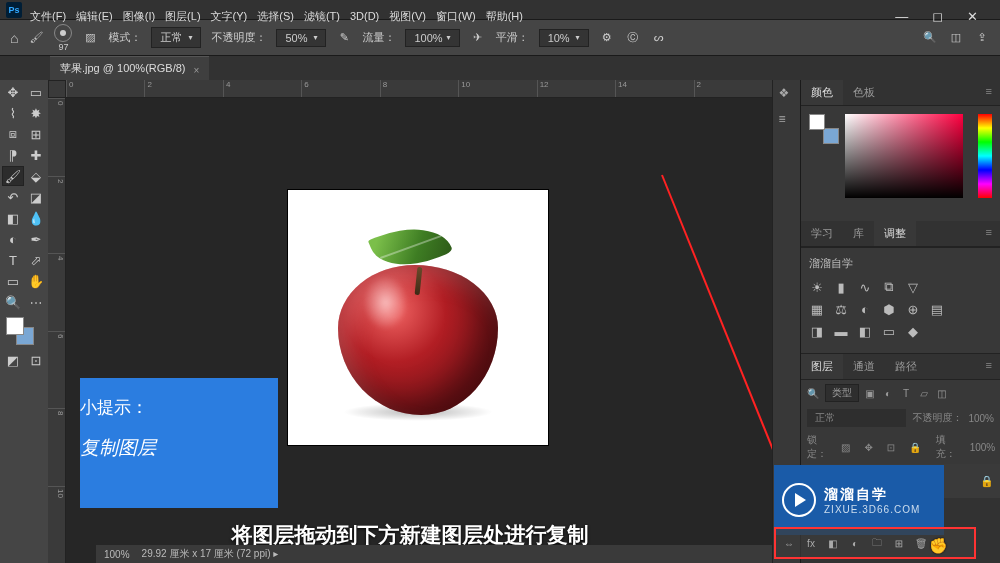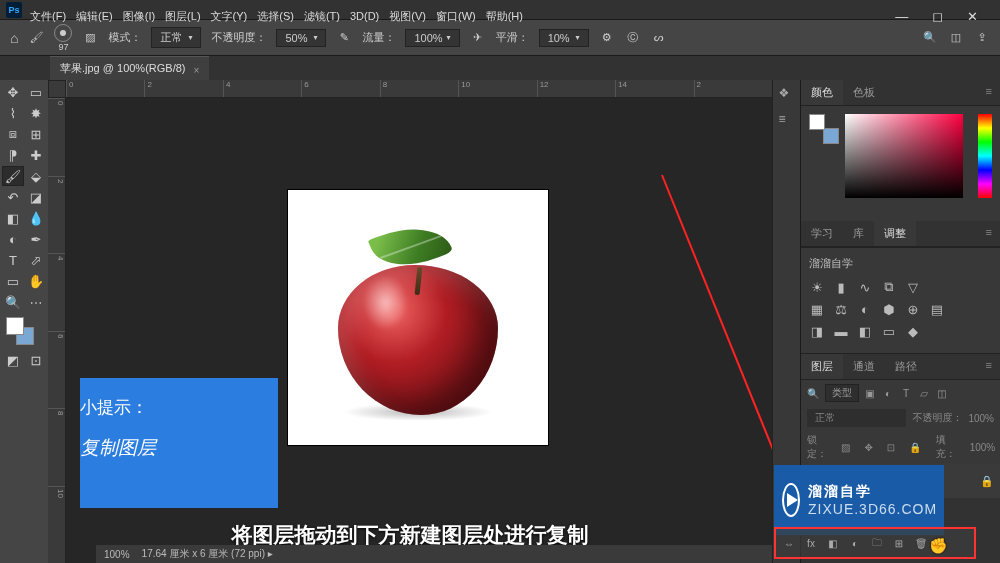--- a/index.html
+++ b/index.html
@@ -100,21 +100,21 @@
 .layer .thumb { width:30px; height:26px; background:#fff; border:1px solid #666; display:flex; align-items:center; justify-content:center; }
 .layer .thumb .mini { width:16px; height:14px; background:radial-gradient(circle at 40% 35%, #d04040, #8a1818 70%); border-radius:45% 50% 48% 50%; position:relative; }
 .layer .lname { flex:1; color:#ddd; }
 .layer .lock { color:#999; }
 
 .watermark { position:absolute; right:56px; bottom:28px; width:170px; height:70px; background:#1a5ba8; display:flex; align-items:center; padding:8px; gap:8px; }
 .watermark .play { width:34px; height:34px; border:2.5px solid #fff; border-radius:50%; display:flex; align-items:center; justify-content:center; }
 .watermark .play::after { content:""; border-left:11px solid #fff; border-top:7px solid transparent; border-bottom:7px solid transparent; margin-left:3px; }
 .watermark .wt { color:#fff; }
 .watermark .wt .l1 { font-size:14px; font-weight:bold; letter-spacing:2px; }
-.watermark .wt .l2 { font-size:14px; letter-spacing:1px; color:#cde;text-align:right; }
+.watermark .wt .l2 { font-size:10px; letter-spacing:1px; color:#cde;text-align:right; }
 
 .layer-ghost { position:absolute; right:24px; bottom:4px; width:202px; height:32px; border:2px solid #ff3333; background:rgba(60,60,60,.7); display:flex; align-items:center; padding:0 6px; gap:8px; font-size:10px; color:#aaa; }
 .layer-ghost .gi { width:14px; text-align:center; }
 .cursor-hand { position:absolute; right:52px; bottom:8px; font-size:15px; color:#fff; text-shadow:0 0 2px #000; }
 </style>
 </head>
 <body>
 
 <div class="menubar">
   <div class="ps">Ps</div>
@@ -245,21 +245,21 @@
       </div>
     </div>
     <div class="annotation-line"></div>
     <div class="callout">
       <div class="t1">小提示：</div>
       <div class="t2">复制图层</div>
     </div>
     <div class="subtitle">将图层拖动到下方新建图层处进行复制</div>
     <div class="statusbar">
       <span>100%</span>
-      <span>17.64 厘米 x 6 厘米 (72 ppi)  ▸</span>
+      <span>29.92 厘米 x 17 厘米 (72 ppi)  ▸</span>
     </div>
   </div>
 
   <div class="right-wrap">
     <div class="panel-strip">
       <span class="pi">❖</span>
       <span class="pi">≡</span>
     </div>
     <div class="panels">
 

